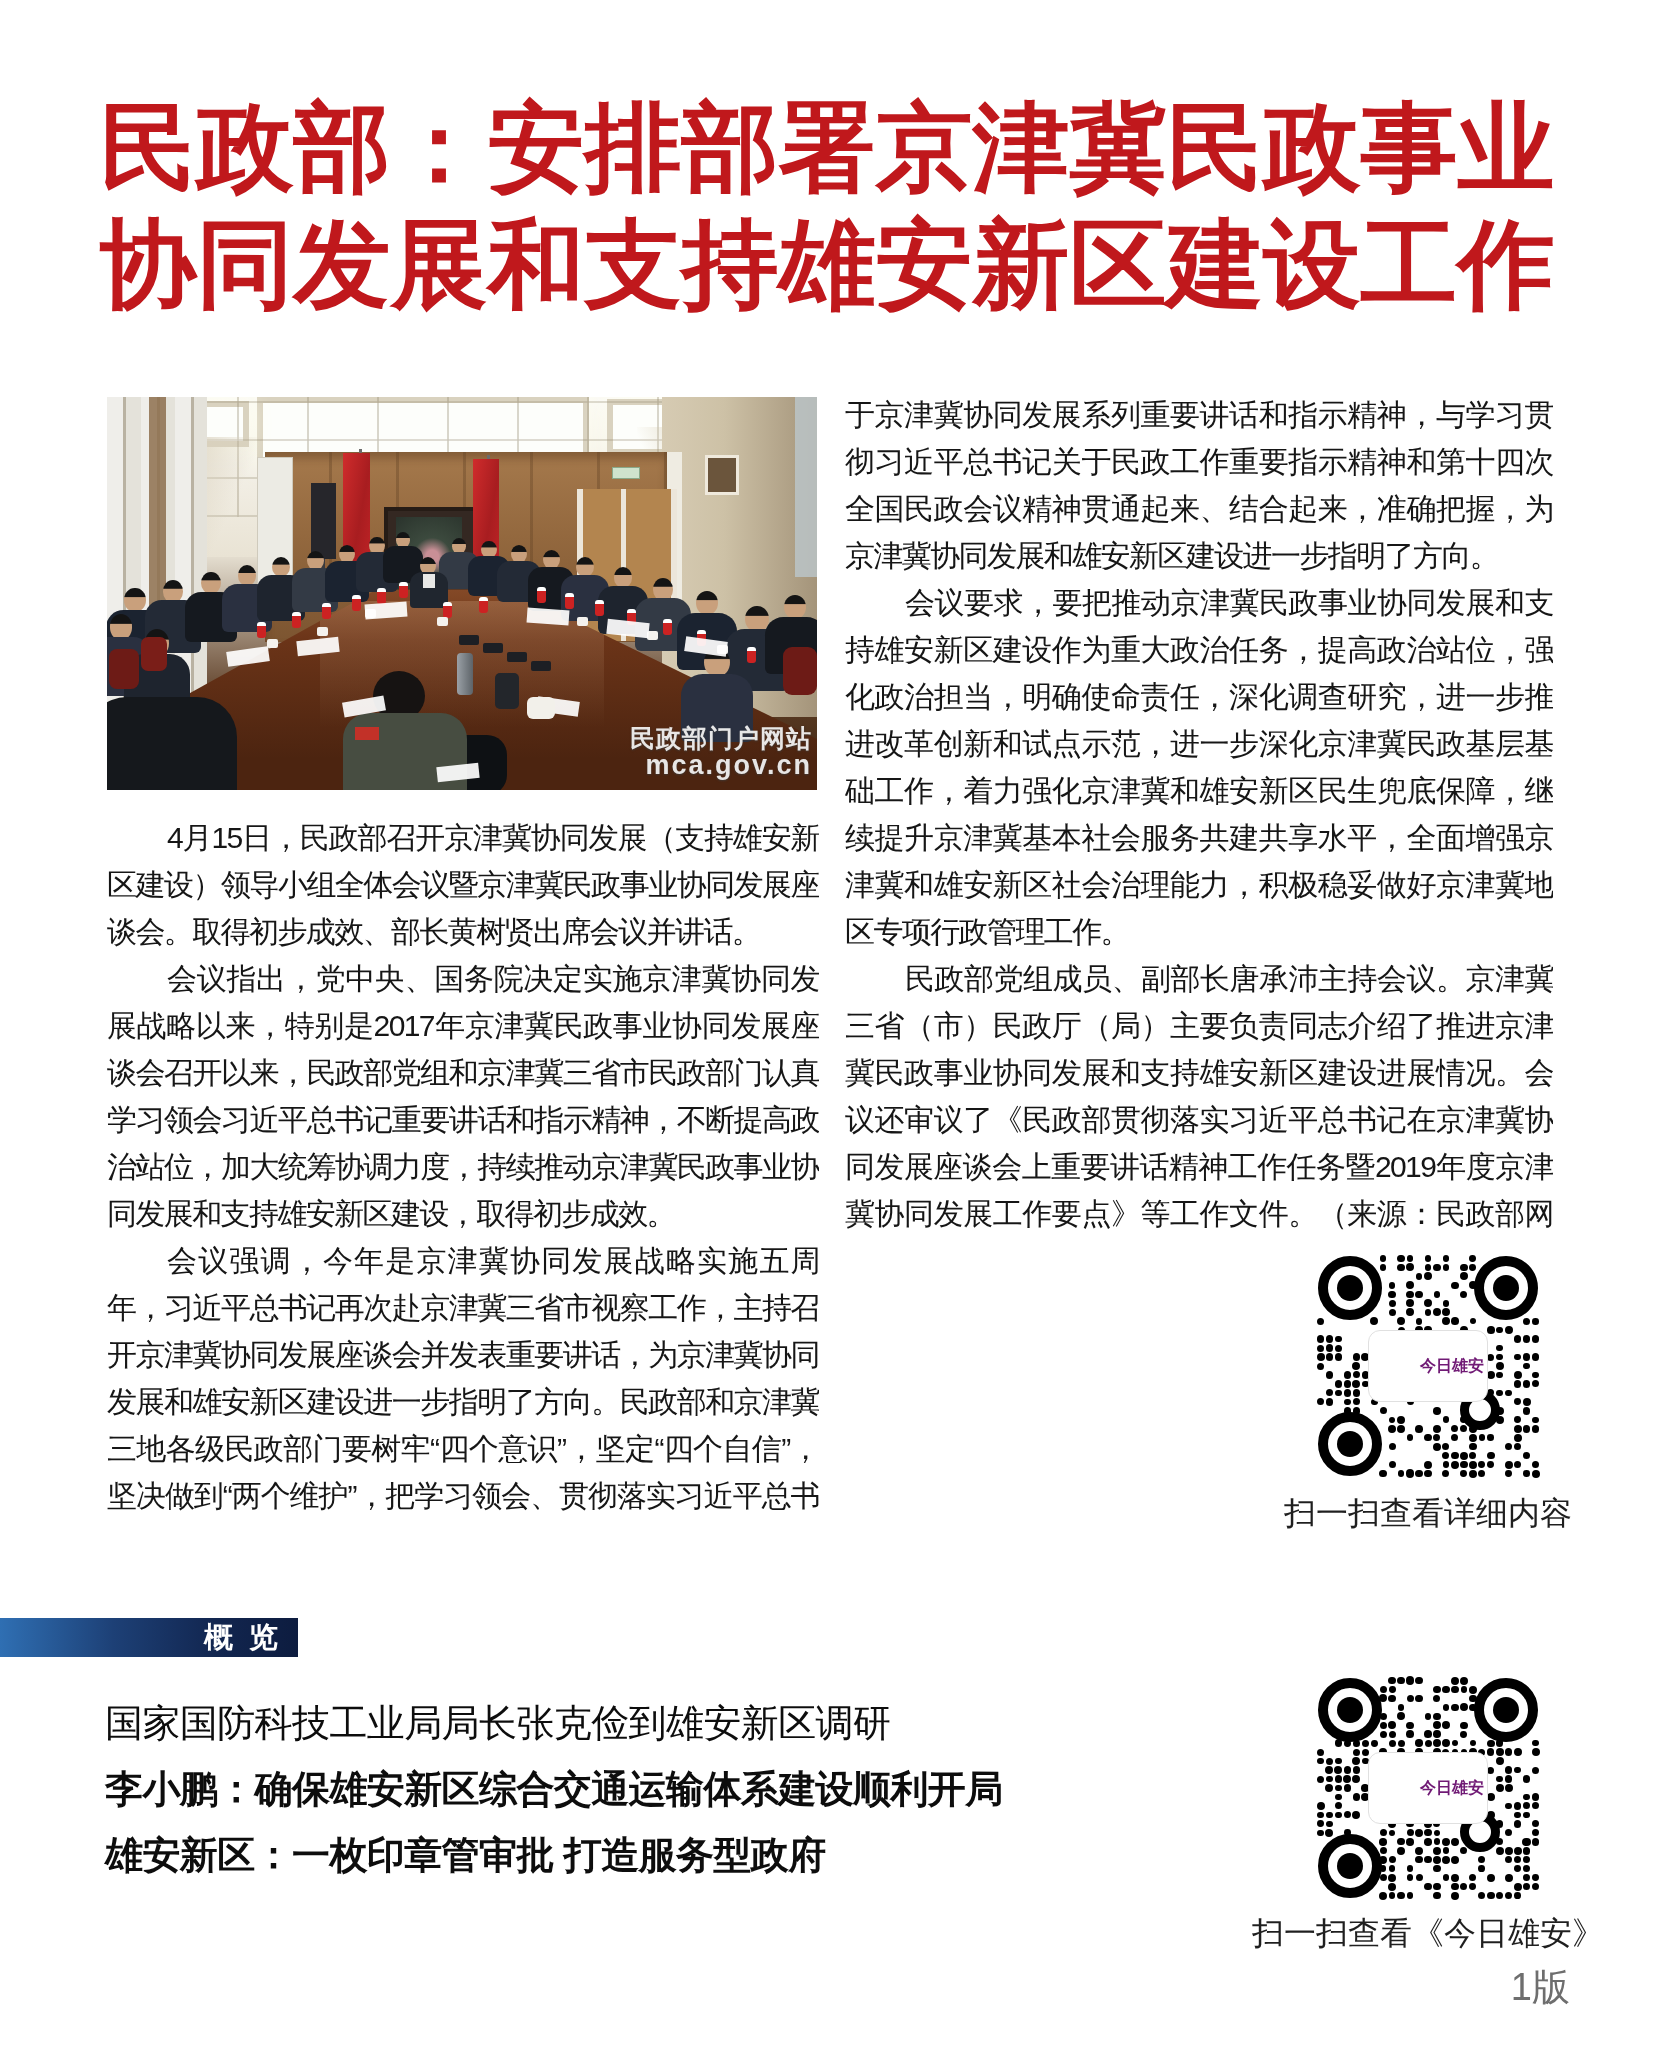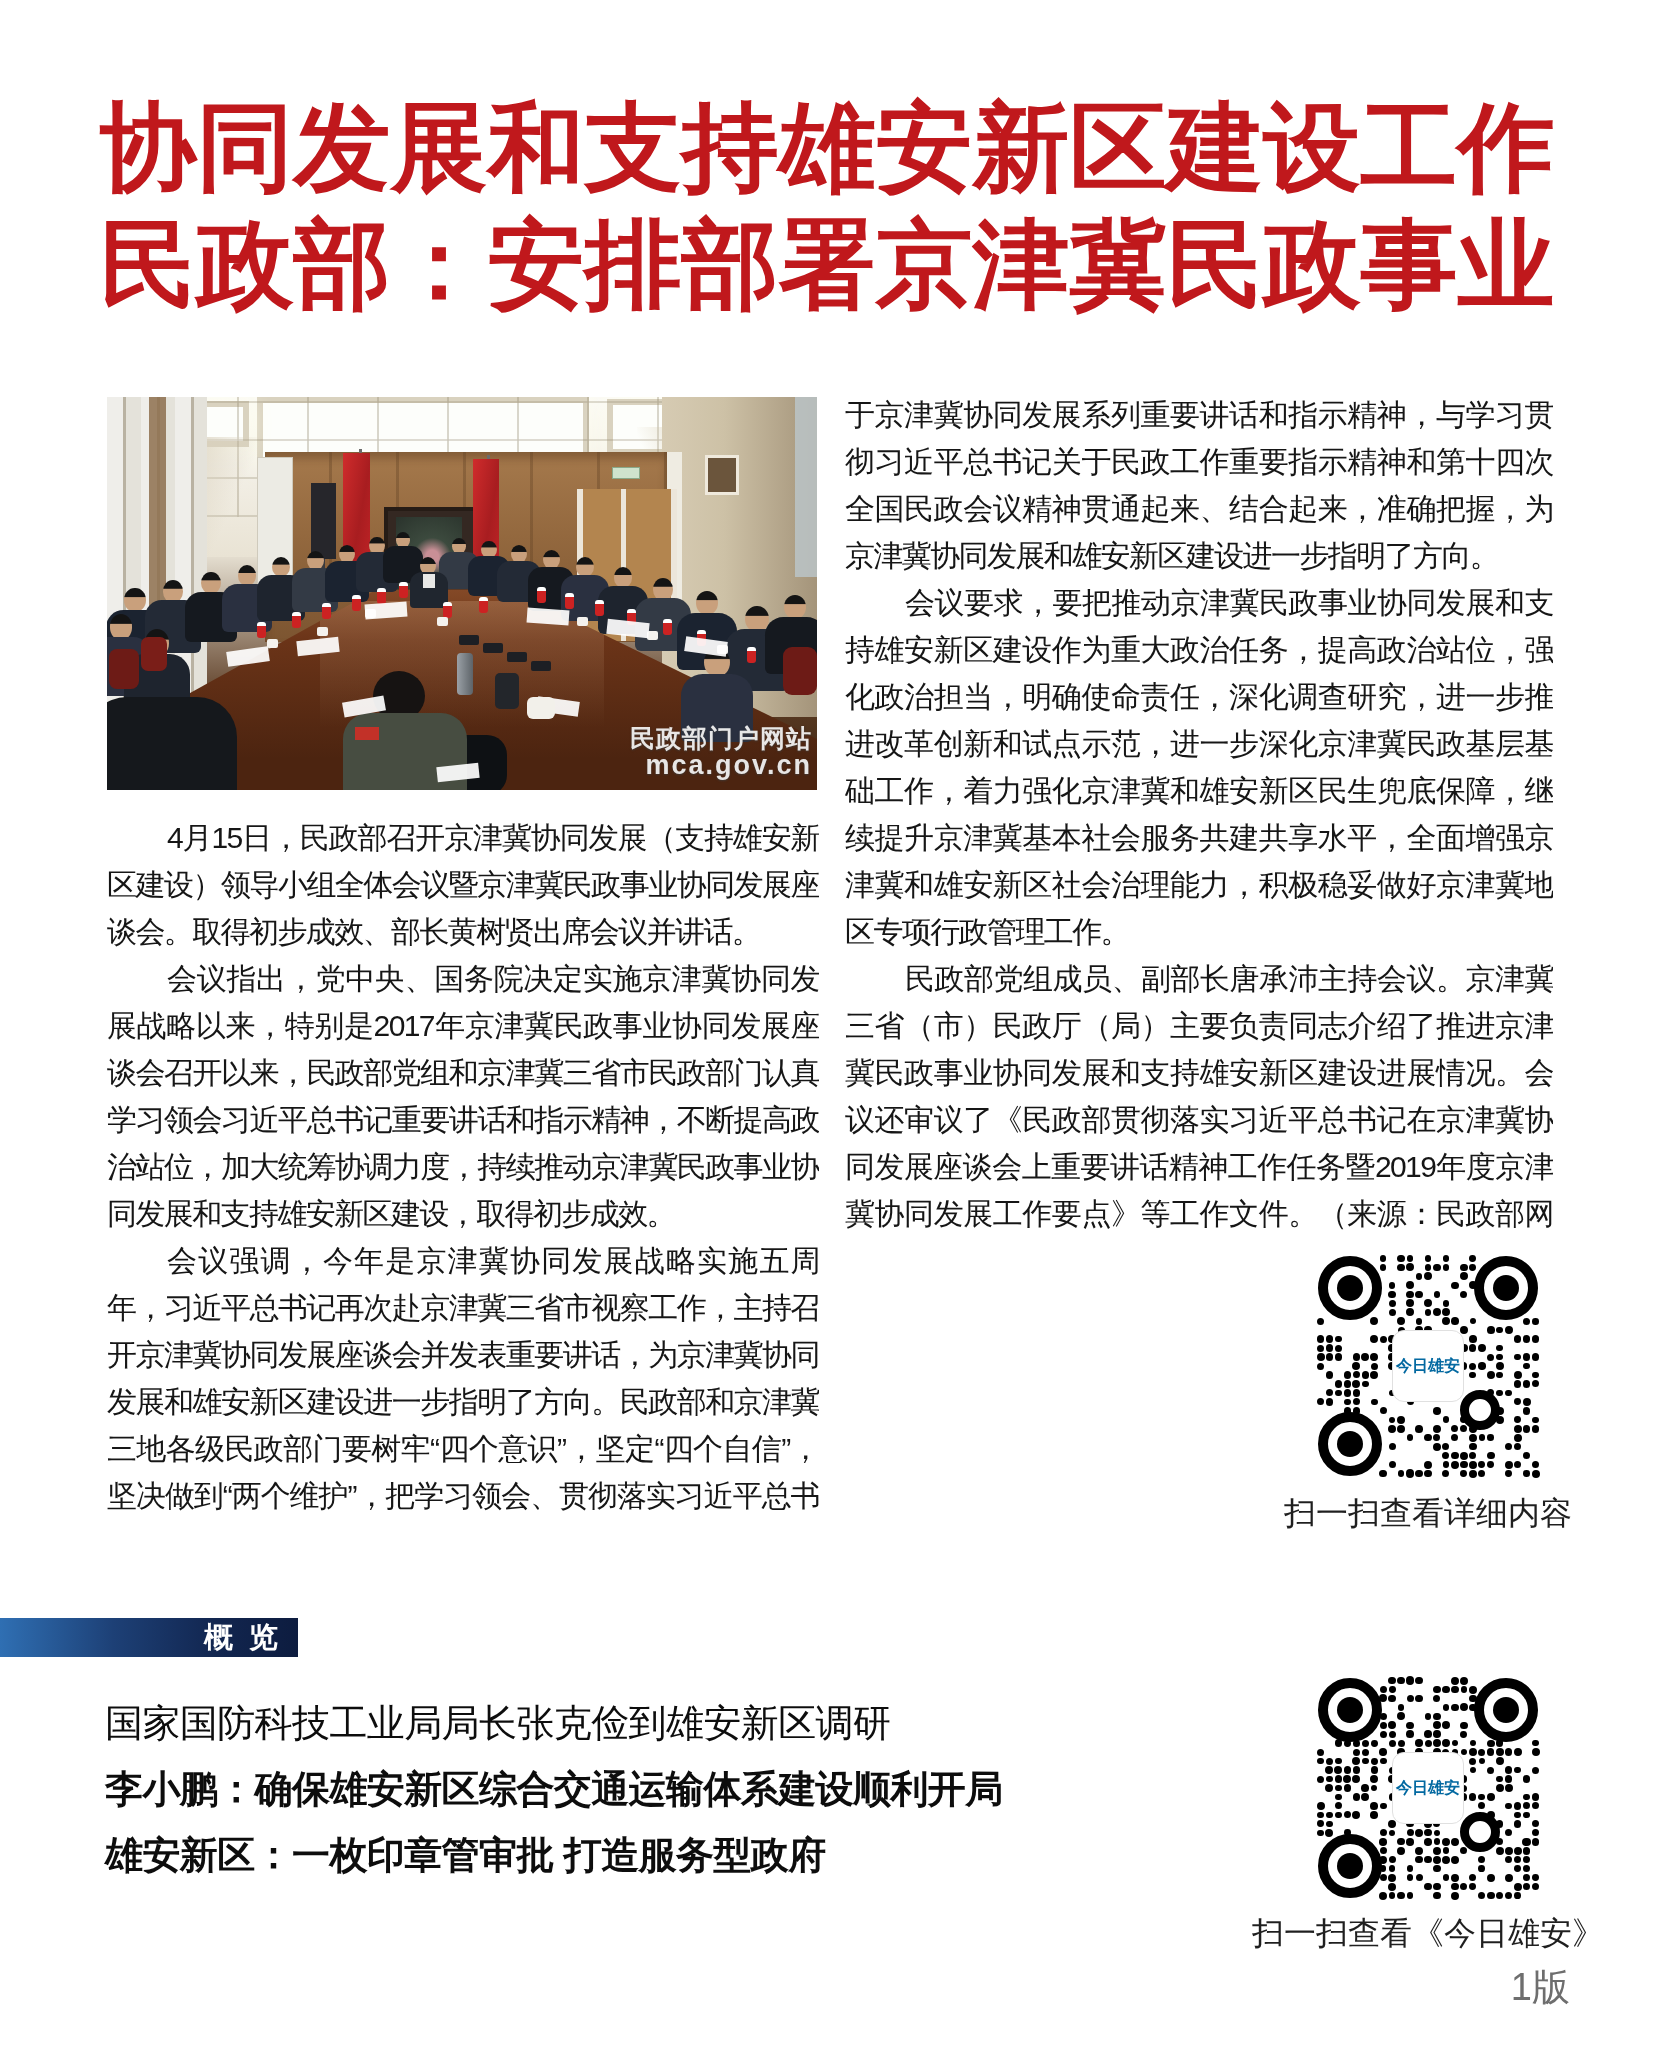--- a/index.html
+++ b/index.html
@@ -74,43 +74,43 @@
 
   
   .qr{position:absolute;width:232px;height:232px;background:#fff;}
   .qr .dots{position:absolute;left:4px;top:4px;width:224px;height:224px;}
   .qr .dot{position:absolute;background:#000;border-radius:50%;}
   .finder{position:absolute;width:44px;height:44px;border:10px solid #000;border-radius:50%;}
   .finder:after{content:"";position:absolute;left:9px;top:9px;width:26px;height:26px;background:#000;border-radius:50%;}
   .ring{position:absolute;width:22px;height:22px;border:9px solid #000;border-radius:50%;background:#fff;}
   .qr-label{position:absolute;left:50%;top:50%;transform:translate(-50%,-50%);width:70px;height:70px;
       background:#fff;border:1px solid #e0e0e0;border-radius:12px;display:flex;align-items:center;justify-content:center;
-      font-size:16px;font-weight:700;color:#0369a1;letter-spacing:0;white-space:nowrap;}
+      font-size:16px;font-weight:700;color:#701a75;letter-spacing:0;white-space:nowrap;padding-left:48px;}
   .qr-caption{position:absolute;width:460px;text-align:center;font-size:32px;color:#1f1f1f;letter-spacing:0;}
 
   
   .ov-bar{position:absolute;left:0;top:1618px;width:298px;height:39px;
       background:linear-gradient(90deg,#2f6fb3 0%,#1d4076 38%,#122650 72%,#0d1c3f 100%);}
   .ov-label{position:absolute;right:16px;top:0;height:39px;line-height:39px;color:#fff;
       font-weight:700;font-size:29px;letter-spacing:4px;white-space:nowrap;}
   .ov-list{position:absolute;left:105px;top:1690px;width:1160px;}
   .headline{height:66px;line-height:66px;font-size:38px;letter-spacing:-0.6px;white-space:nowrap;color:#0d0d0d;}
   .headline.hl-bold{font-weight:700;}
 
   .page-number{position:absolute;left:1390px;top:1962px;width:180px;text-align:right;
       font-size:38px;color:#6e6e6e;}
 </style>
 </head>
 <body>
 
 <div class="page">
 
   <div class="title" id="title-block" style="color: rgb(192, 24, 28);">
+    <div class="t-line">民政部：安排部署京津冀民政事业</div>
     <div class="t-line">协同发展和支持雄安新区建设工作</div>
-    <div class="t-line">民政部：安排部署京津冀民政事业</div>
   </div>
 
   <div class="photo" id="photo">
     <div class="ph ph-ceiling"></div>
     <div class="ph ph-sky" style="left:150px;top:0;width:320px;height:58px;"></div>
     <div class="ph ph-sky" style="left:500px;top:2px;width:150px;height:44px;"></div>
     <div class="ph ph-sky" style="left:50px;top:4px;width:80px;height:34px;"></div>
     <div class="ph ph-grid"></div>
     <div class="ph ph-soffit-l"></div>
     <div class="ph ph-soffit-r"></div>

